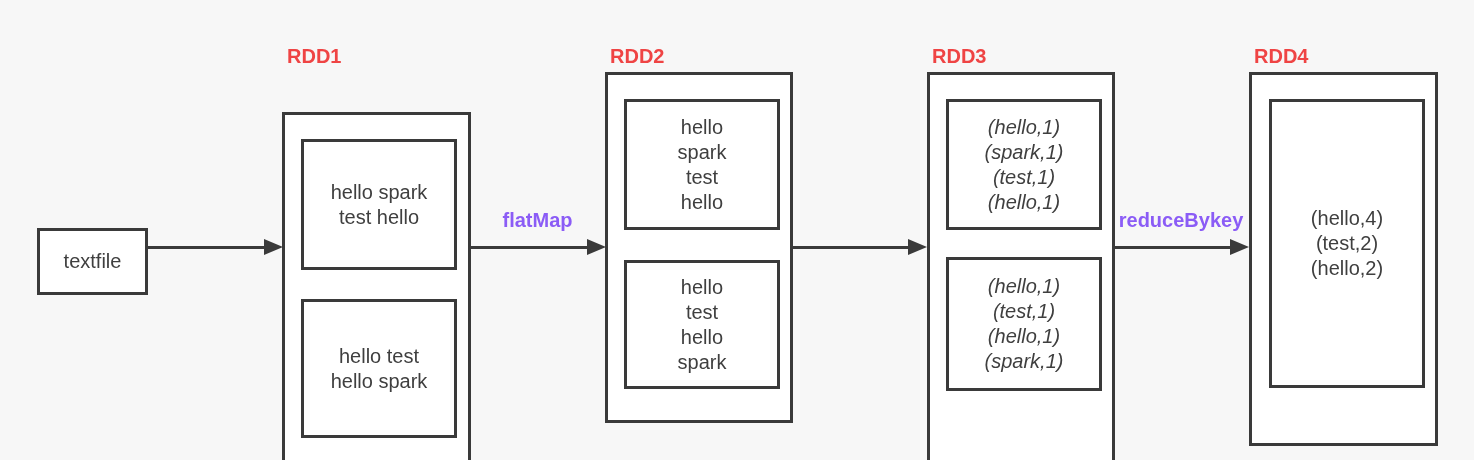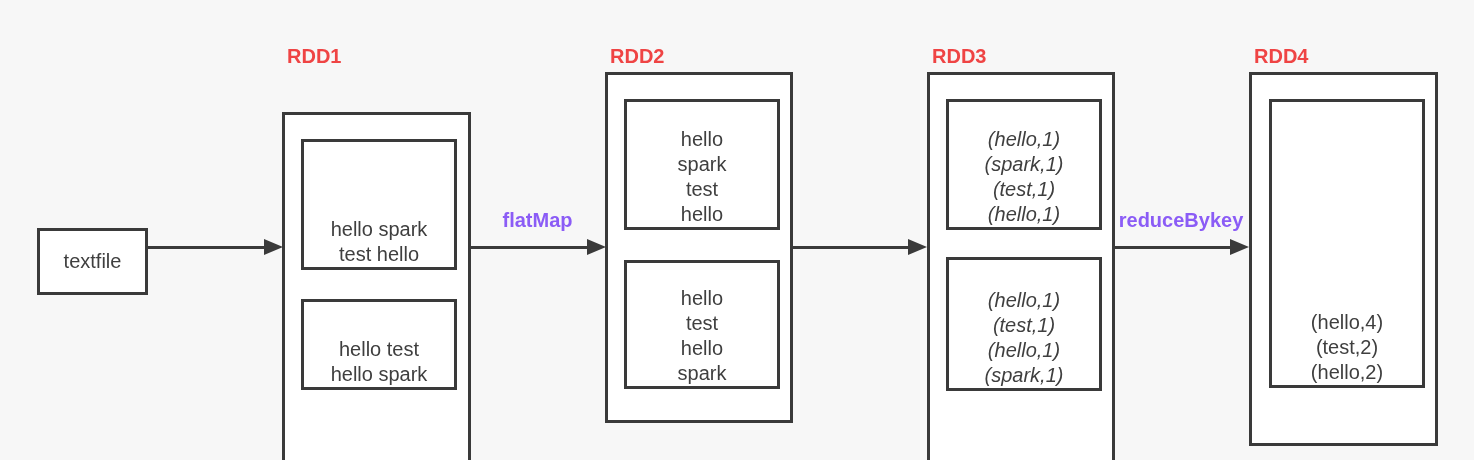--- a/index.html
+++ b/index.html
@@ -53,21 +53,21 @@
     box-sizing: border-box;
   }
   .partition {
     position: absolute;
     background: #ffffff;
     border: 3px solid #3a3a3a;
     box-sizing: border-box;
     display: flex;
     flex-direction: column;
     align-items: center;
-    justify-content: flex-end;
+    justify-content: center;
     text-align: center;
     font-size: 20px;
     line-height: 25px;
   }
   .arrow {
     position: absolute;
     top: 239px;
     height: 17px;
   }
   .arrow .shaft {
@@ -111,21 +111,21 @@
     <div class="head"></div>
   </div>
 
   <div class="stage" style="left:282px;">
     <div class="stage-title">RDD1</div>
     <div class="stage-box" style="width:189px; height:353px;margin-top:40px;">
       <div class="partition" style="left:16px; top:24px; width:156px; height:131px;">
         <div>hello spark</div>
         <div>test hello</div>
       </div>
-      <div class="partition" style="left:16px; top:184px; width:156px; height:91px;">
+      <div class="partition" style="left:16px; top:184px; width:156px; height:139px;">
         <div>hello test</div>
         <div>hello spark</div>
       </div>
     </div>
   </div>
 
   <div class="arrow-label" style="left:470px; width:135px;">flatMap</div>
   <div class="arrow" style="left:471px; width:135px;">
     <div class="shaft" style="width:121px;"></div>
     <div class="head"></div>

